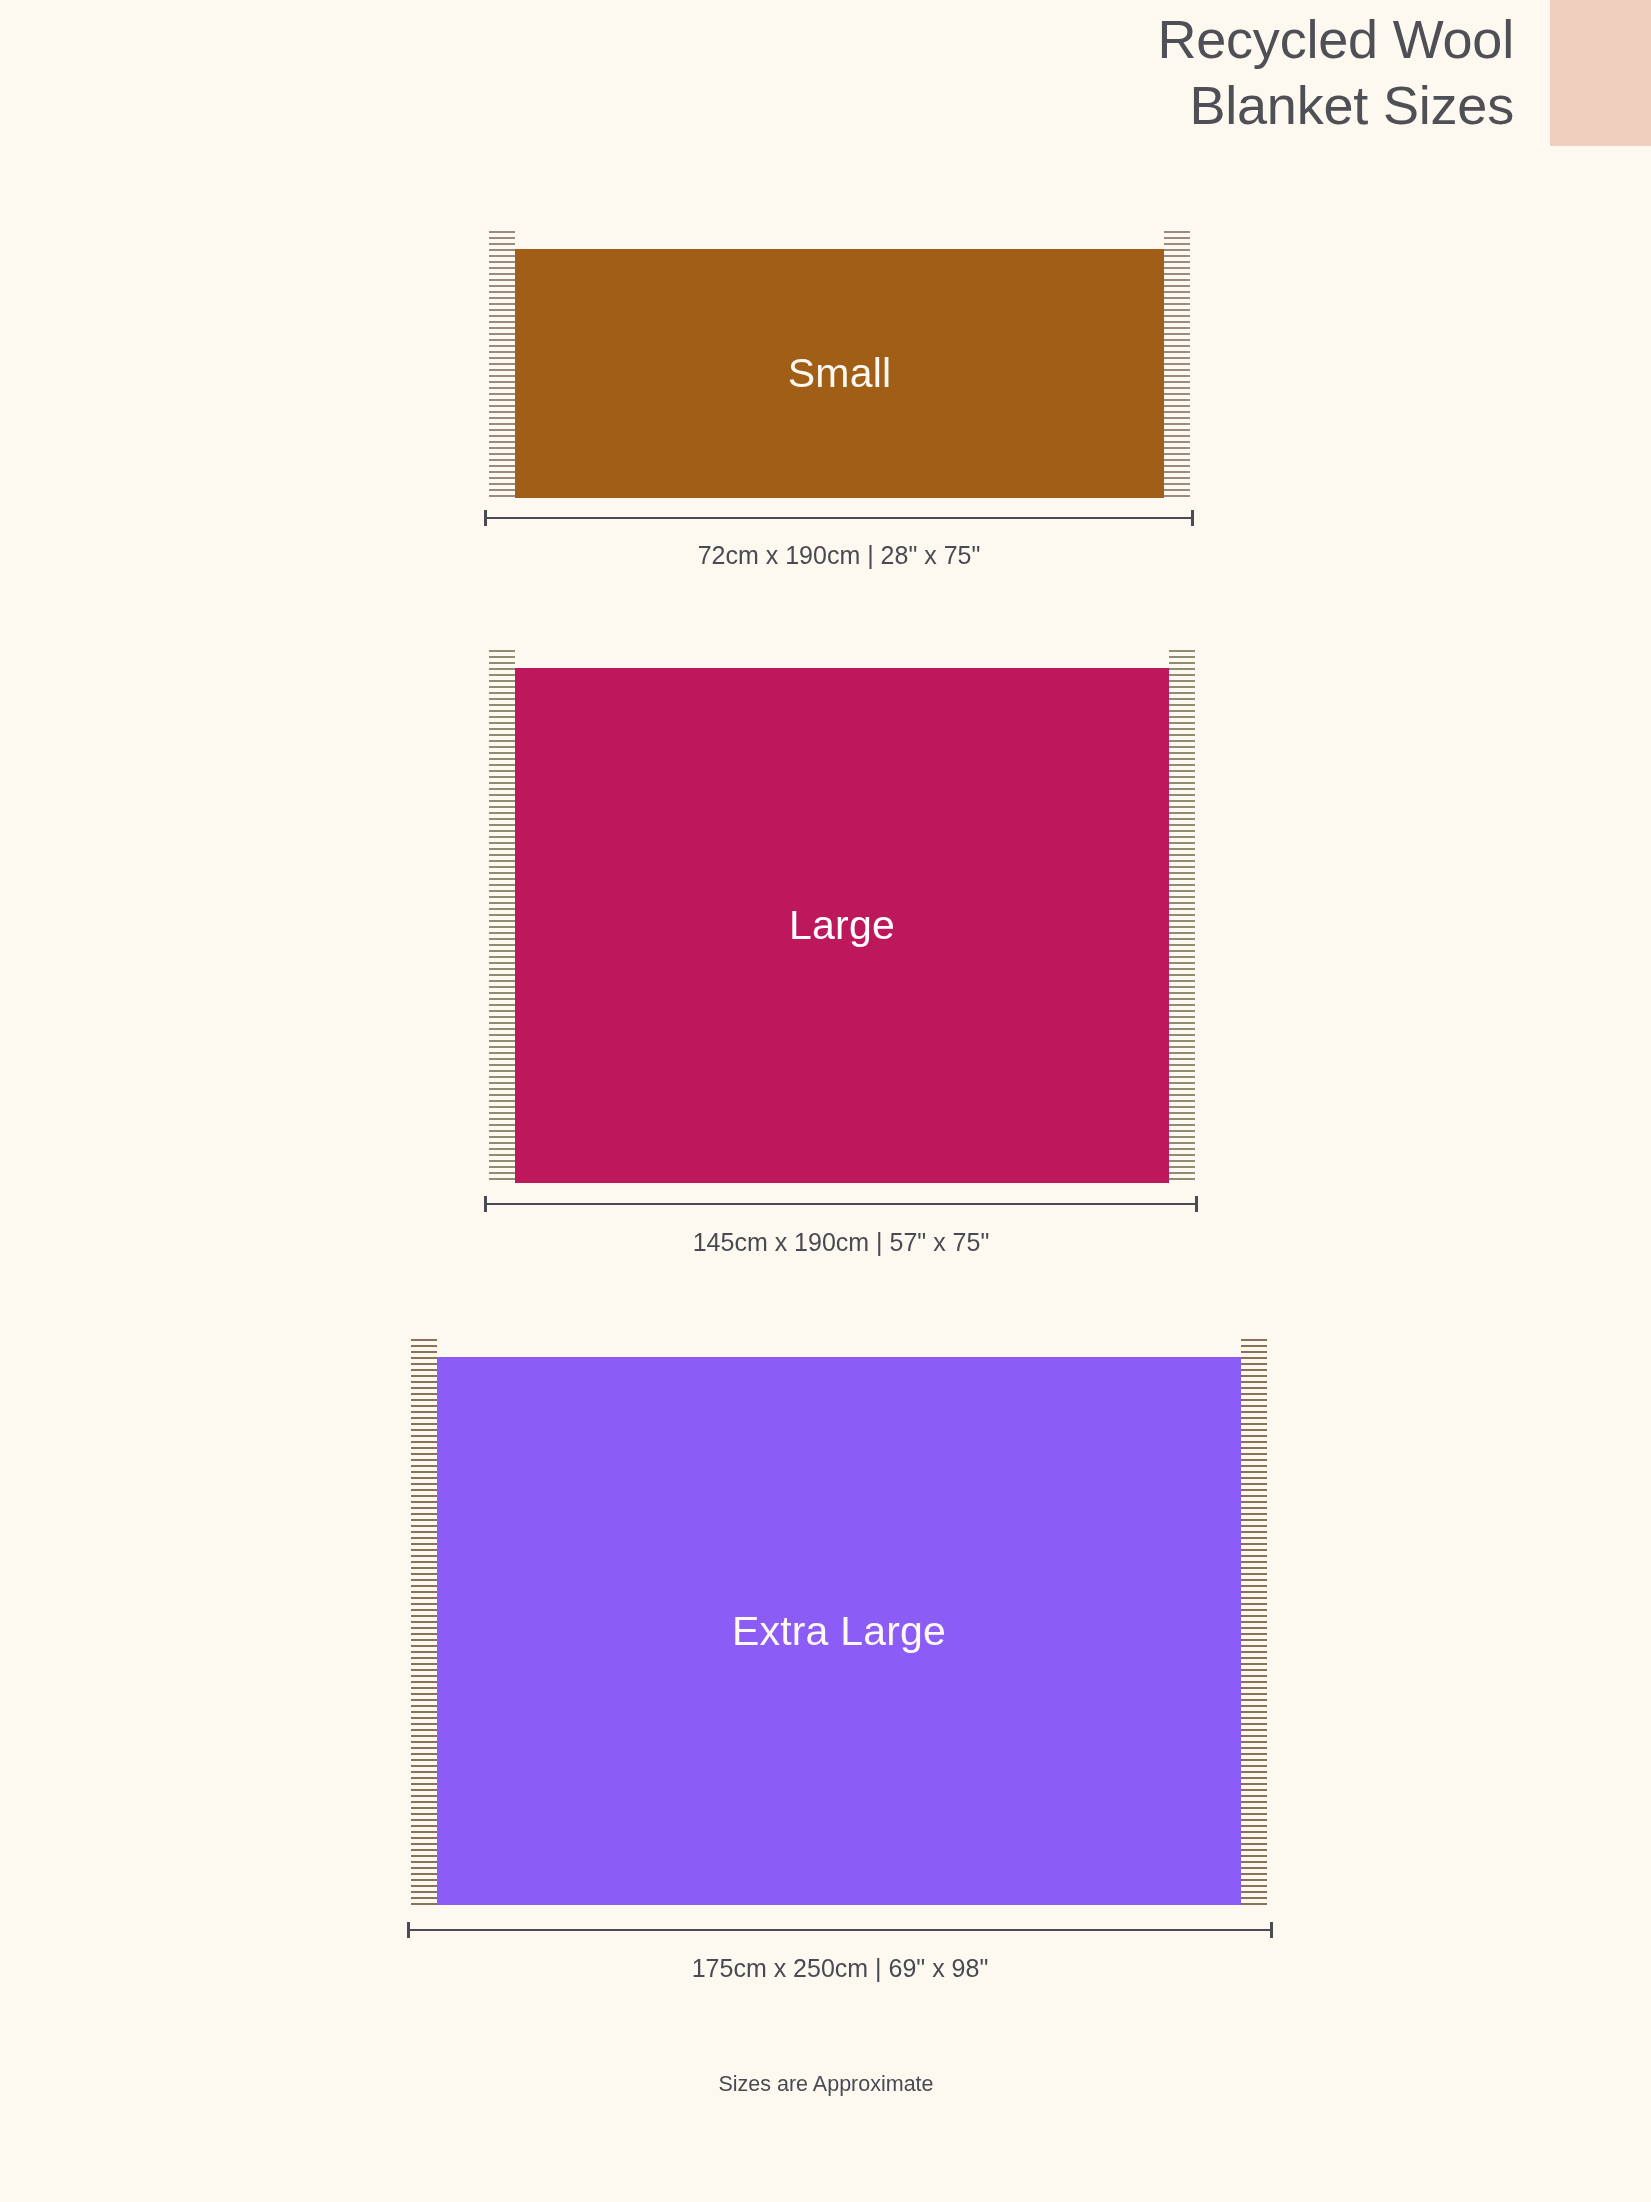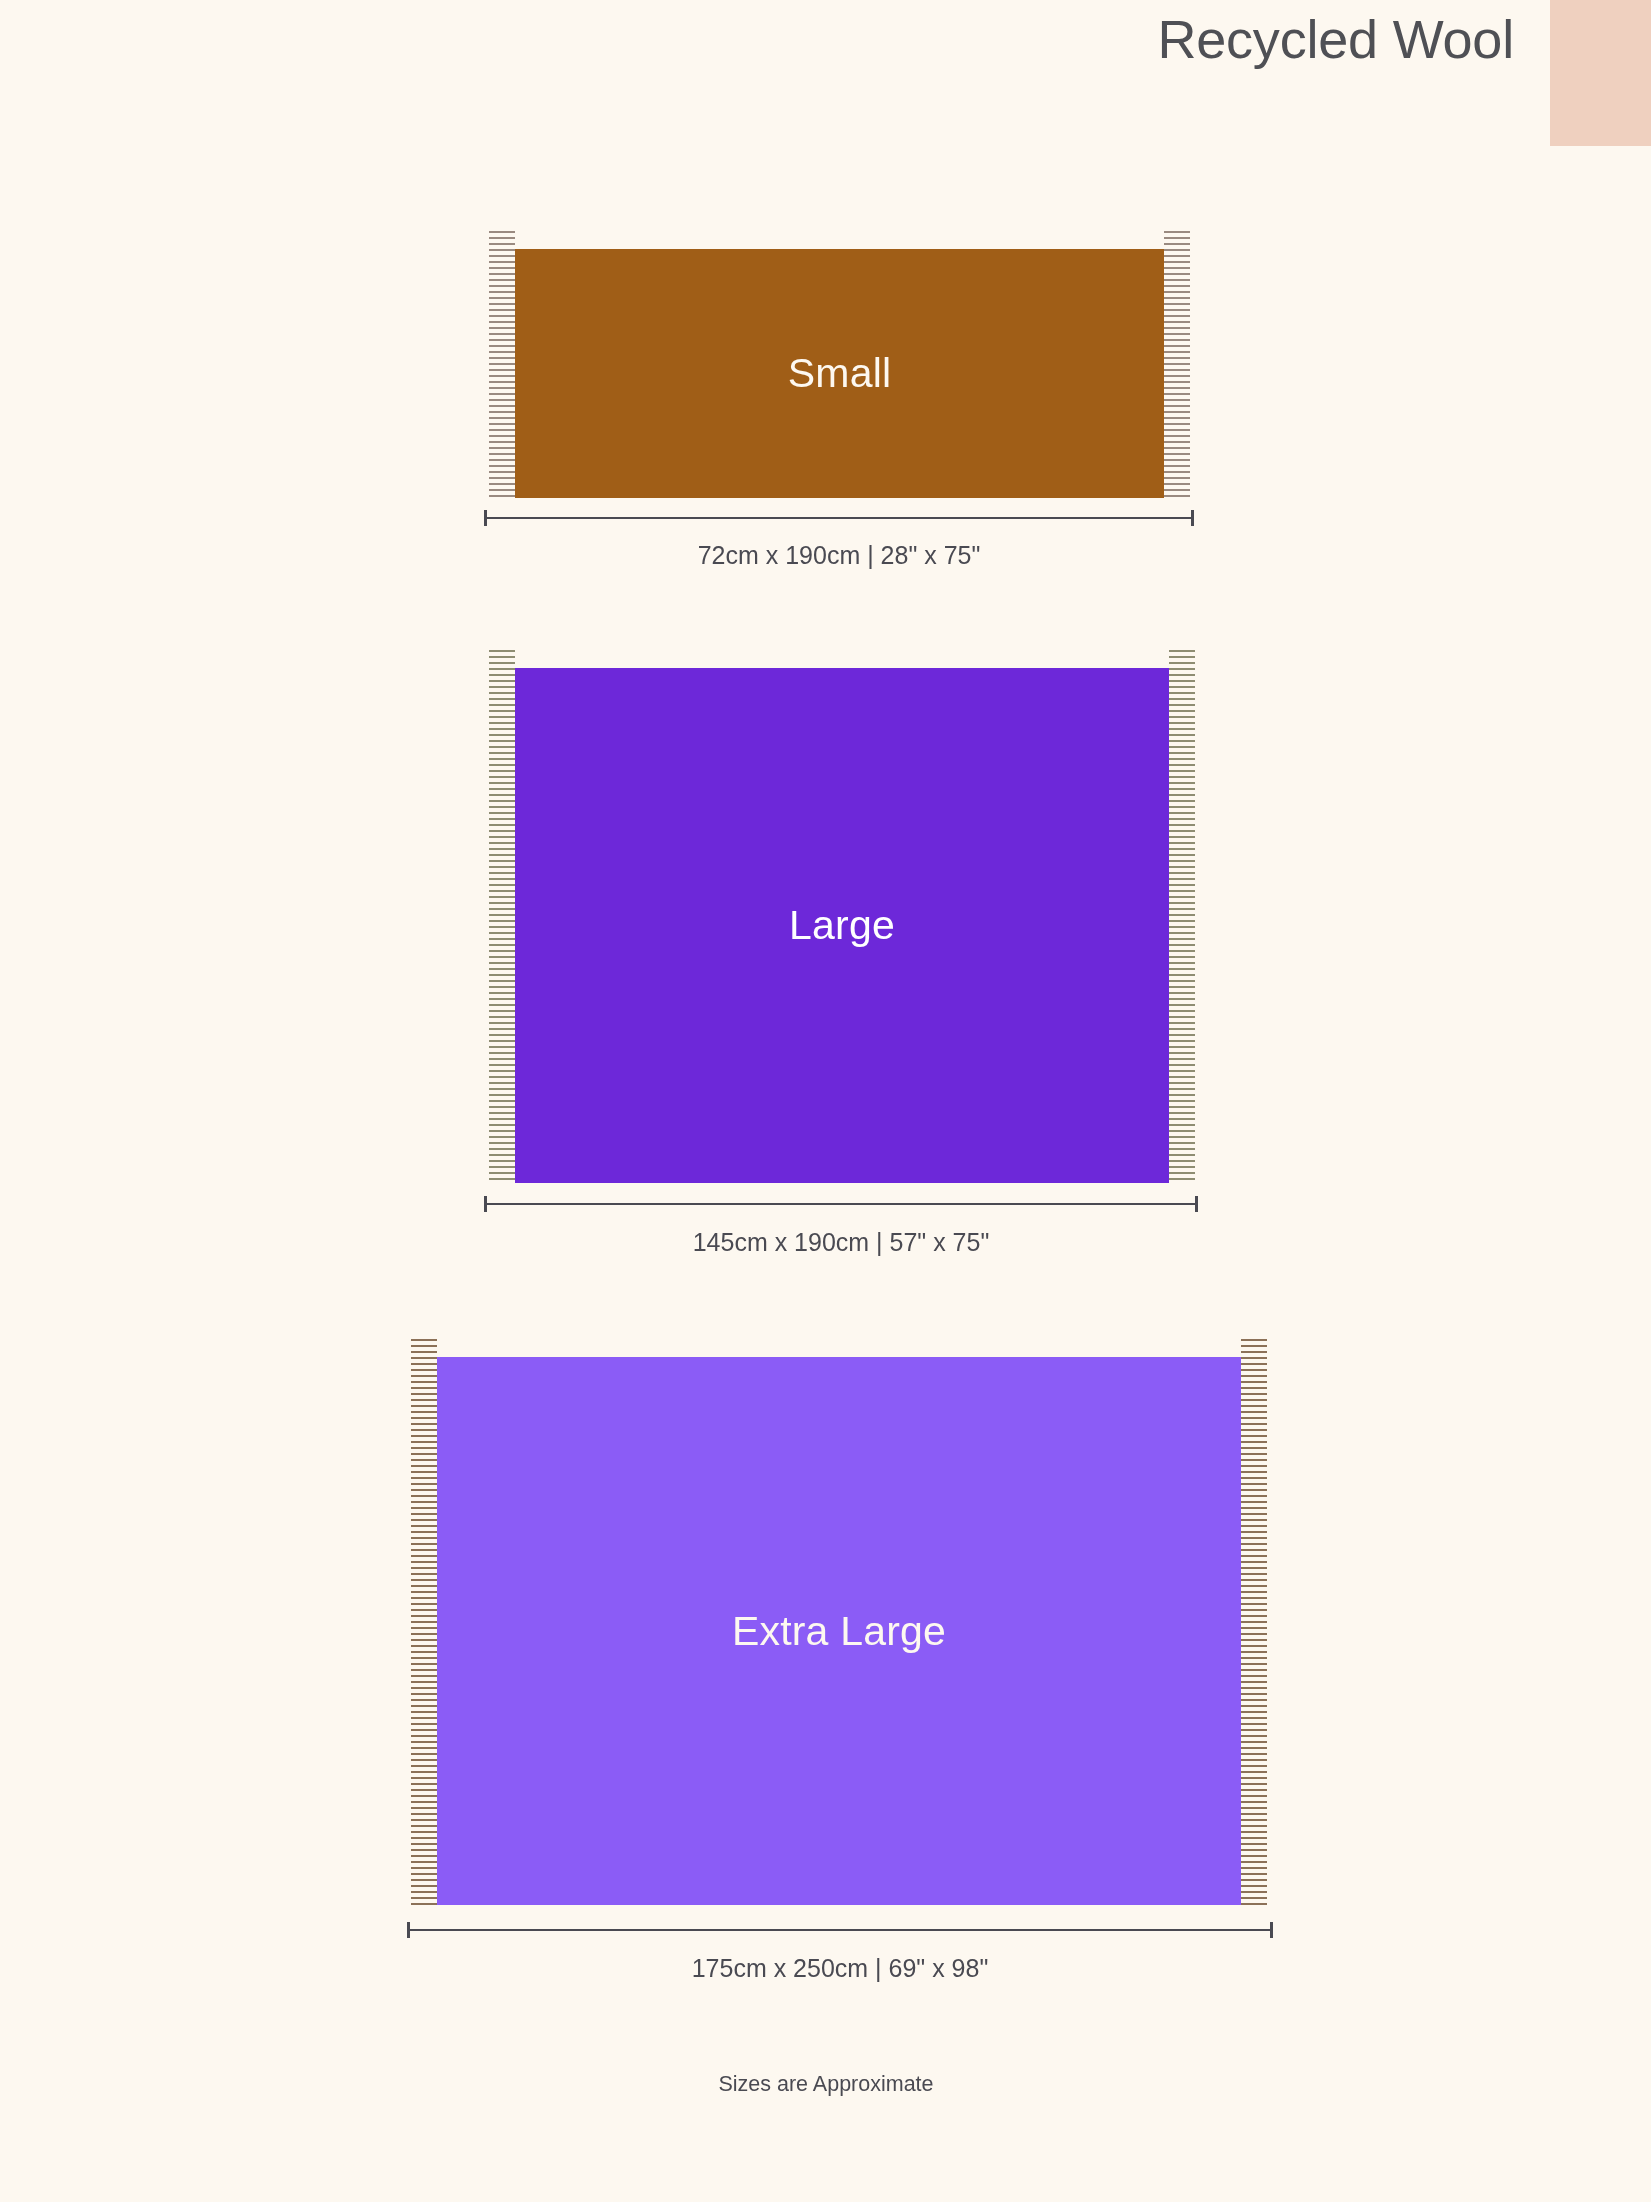--- a/index.html
+++ b/index.html
@@ -148,20 +148,21 @@
 
   #footnote-main       { left: 0; top: 2048px; }
 </style>
 </head>
 <body style="background: rgb(253, 248, 240);">
 
 <div class="corner-swatch" style="background: rgb(239, 208, 191);"></div>
 
 <div class="title-block">
   <span class="title-line">Recycled Wool</span>
+  <span class="title-line">Blanket Sizes</span>
 </div>
 
 <div class="figure" id="figure-small">
   <div class="blanket">
     <div class="fringe left" style="background-image: repeating-linear-gradient(rgb(154, 138, 128) 0px, rgb(154, 138, 128) 1.7px, rgba(0, 0, 0, 0) 1.7px, rgba(0, 0, 0, 0) 6px);"></div>
     <div class="fringe right" style="background-image: repeating-linear-gradient(rgb(154, 138, 128) 0px, rgb(154, 138, 128) 1.7px, rgba(0, 0, 0, 0) 1.7px, rgba(0, 0, 0, 0) 6px);"></div>
     <div class="blanket-body" style="background: rgb(160, 94, 23);">
       <span class="blanket-label" style="color: rgb(253, 248, 240);">Small</span>
     </div>
   </div>
@@ -170,21 +171,21 @@
   <div class="measure-cap start"></div>
   <div class="measure-line"></div>
   <div class="measure-cap end"></div>
 </div>
 <div class="dimension-text" id="dimtext-small">72cm x 190cm | 28" x 75"</div>
 
 <div class="figure" id="figure-large">
   <div class="blanket">
     <div class="fringe left" style="background-image: repeating-linear-gradient(rgb(142, 141, 114) 0px, rgb(142, 141, 114) 1.7px, rgba(0, 0, 0, 0) 1.7px, rgba(0, 0, 0, 0) 6px);"></div>
     <div class="fringe right" style="background-image: repeating-linear-gradient(rgb(142, 141, 114) 0px, rgb(142, 141, 114) 1.7px, rgba(0, 0, 0, 0) 1.7px, rgba(0, 0, 0, 0) 6px);"></div>
-    <div class="blanket-body" style="background: #6d28d9;">
+    <div class="blanket-body" style="background: #be185d;">
       <span class="blanket-label" style="color: rgb(255, 255, 255);">Large</span>
     </div>
   </div>
 </div>
 <div class="measure" id="measure-large">
   <div class="measure-cap start"></div>
   <div class="measure-line"></div>
   <div class="measure-cap end"></div>
 </div>
 <div class="dimension-text" id="dimtext-large">145cm x 190cm | 57" x 75"</div>

